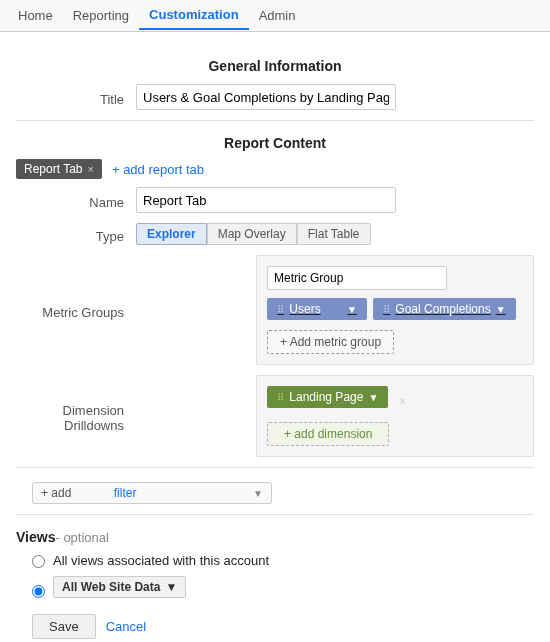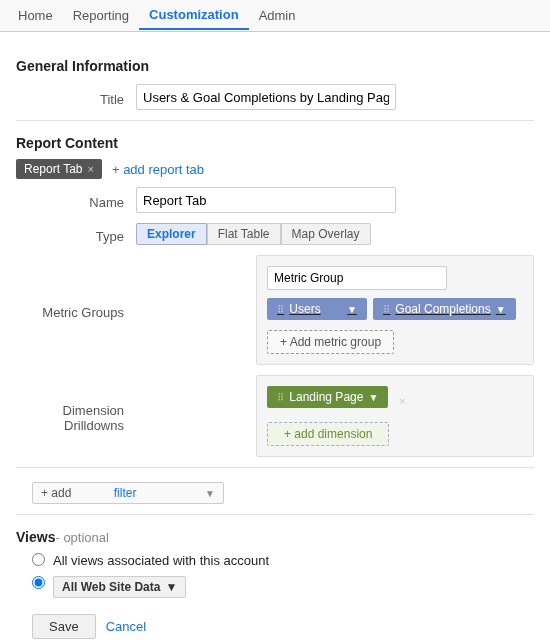--- a/index.html
+++ b/index.html
@@ -40,20 +40,21 @@
       padding: 12px 16px;
     }
 
     
     .section-title {
       font-size: 14px;
       font-weight: bold;
       color: #222;
       margin-bottom: 10px;
       margin-top: 14px;
+      text-align: center;
     }
 
     
     .form-row {
       display: flex;
       align-items: center;
       margin-bottom: 10px;
     }
     .form-label {
       width: 120px;
@@ -248,21 +249,21 @@
       font-size: 13px;
       color: #888;
     }
     .filter-bar {
       display: flex;
       align-items: center;
       border: 1px solid #ccc;
       border-radius: 2px;
       background: #f9f9f9;
       padding: 3px 8px;
-      width: 192px;
+      width: 240px;
       margin-left: 16px;
       color: #555;
       font-size: 12px;
     }
     .filter-bar .filter-link {
       color: #1a73e8;
       cursor: pointer;
       padding-left: 39px;
     }
     .filter-dropdown-arrow {
@@ -281,21 +282,21 @@
       color: #222;
       margin-bottom: 8px;
     }
     .views-optional {
       font-weight: normal;
       font-size: 13px;
       color: #888;
     }
     .radio-row {
       display: flex;
-      align-items: flex-start;
+      align-items: flex-end;
       margin-bottom: 8px;
       margin-left: 16px;
     }
     .radio-row input[type=radio] {
       margin-right: 8px;
     }
     .views-dropdown {
       display: inline-flex;
       align-items: center;
       border: 1px solid #ccc;
@@ -378,22 +379,22 @@
     <div class="form-field">
       <input type="text" class="text-input" value="Report Tab" style="">
     </div>
   </div>
 
   <div class="form-row">
     <div class="form-label">Type</div>
     <div class="form-field">
       <div class="type-buttons">
         <button class="type-btn active">Explorer</button>
+        <button class="type-btn">Map Overlay</button>
         <button class="type-btn">Flat Table</button>
-        <button class="type-btn">Map Overlay</button>
       </div>
     </div>
   </div>
 
   <div class="form-row">
     <div class="form-label">Metric Groups</div>
     <div class="form-field">
       <div class="metric-groups-area">
         <input type="text" class="metric-group-name-input" value="Metric Group" style="">
         <div class="metric-pills-row">

